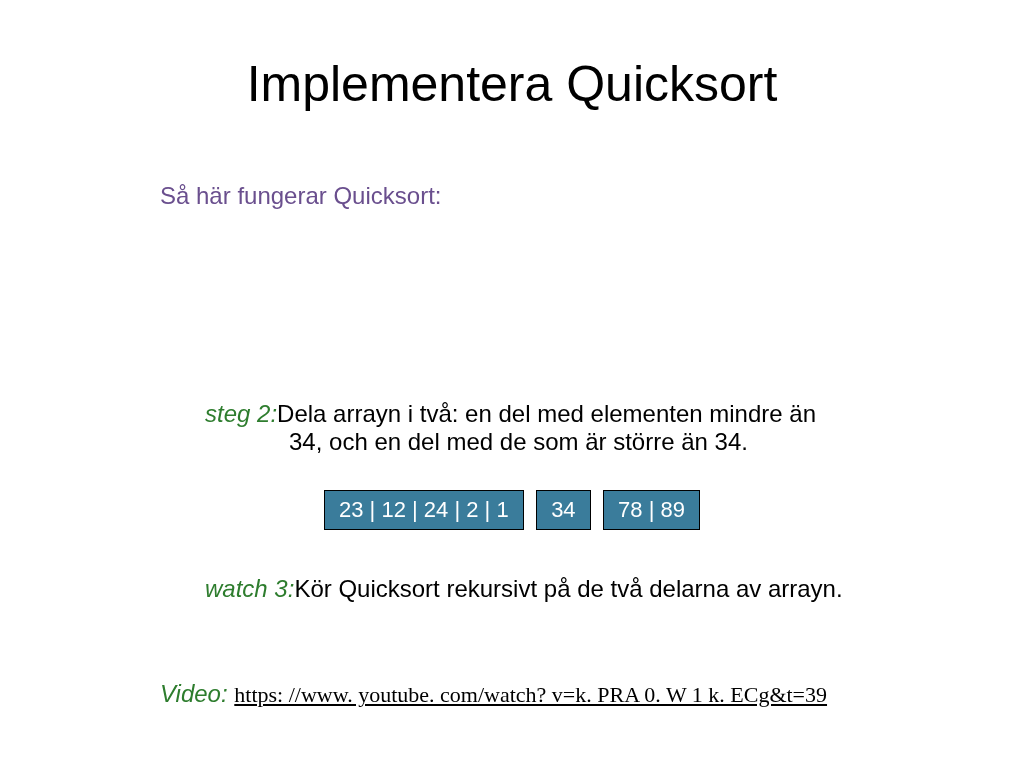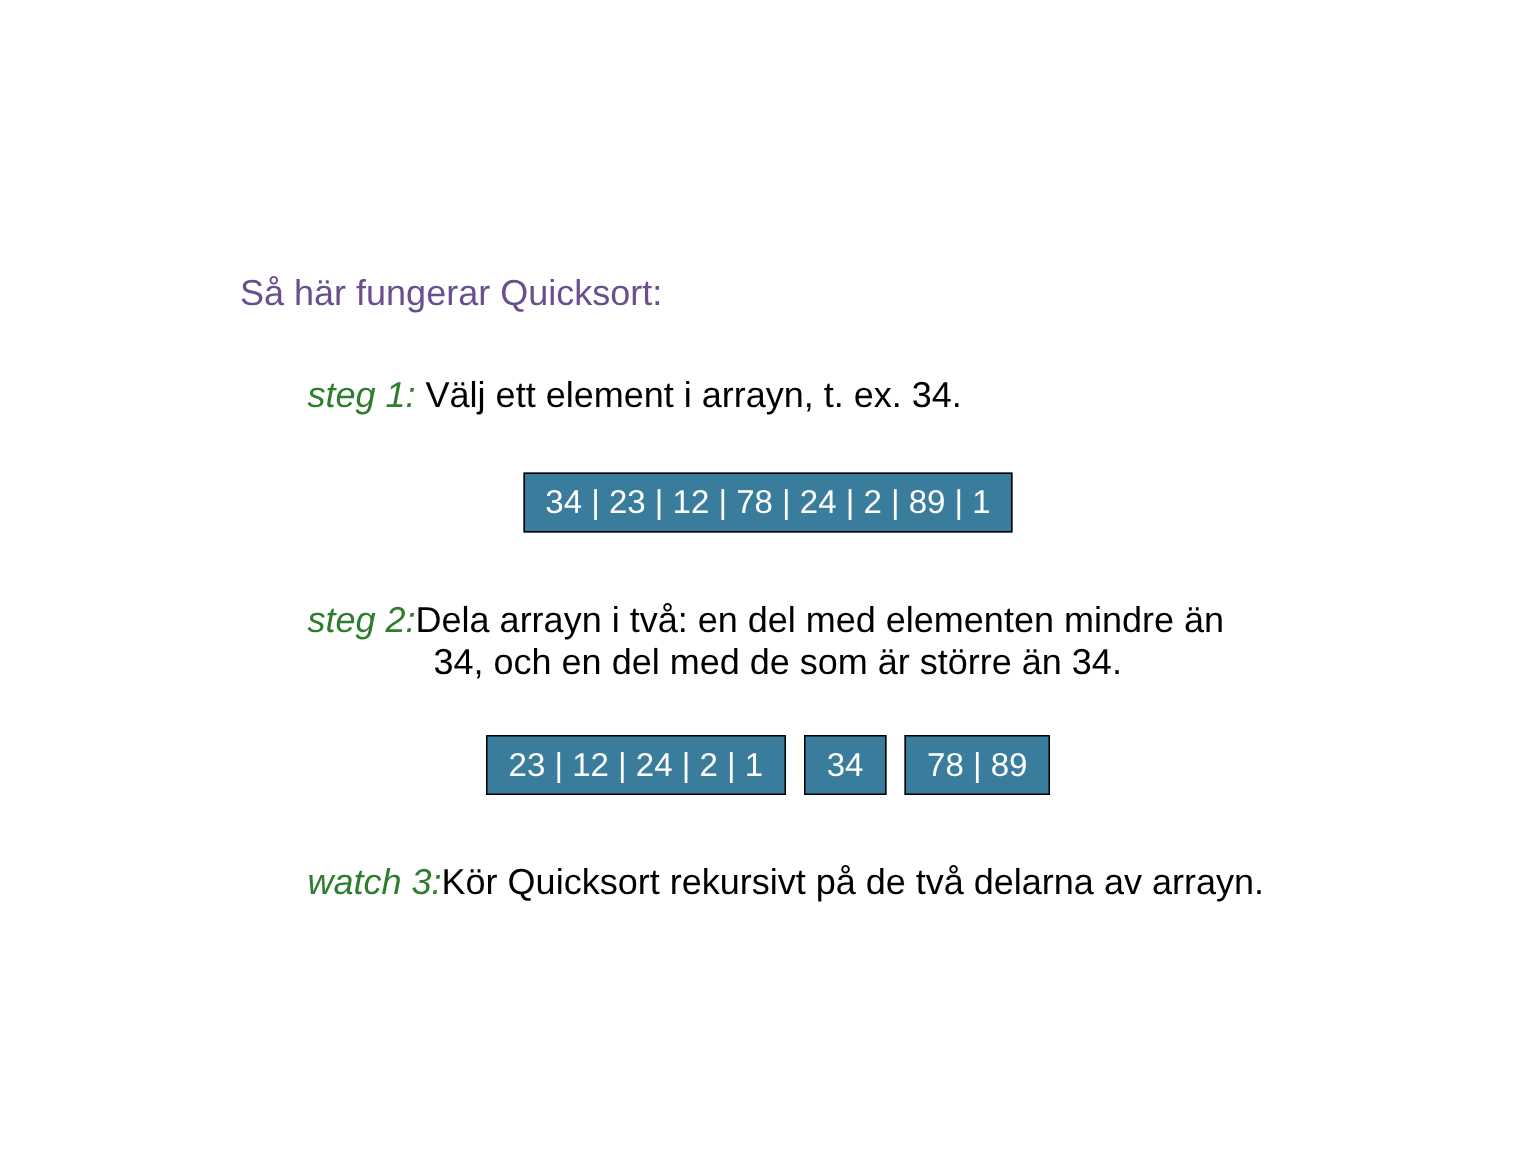--- a/index.html
+++ b/index.html
@@ -101,42 +101,40 @@
     font-family: Georgia, "Times New Roman", serif;
     font-size: 22px;
     cursor: pointer;
   }
 </style>
 </head>
 <body>
 
 <div class="slide">
 
+  <div class="title">Implementera Quicksort</div>
 
   <div class="subtitle">Så här fungerar Quicksort:</div>
 
-  <div class="step1">
-    <span class="step-label">steg 1:</span><span> Välj ett element i arrayn, t. ex. 34.</span>
-  </div>
 
-  <div class="array-row-1">
-    <span class="pill">34 | 23 | 12 | 78 | 24 | 2 | 89 | 1</span>
-  </div>
 
   <div class="step2">
     <div>
       <span class="step-label">steg 2:</span><span>Dela arrayn i två: en del med elementen mindre än</span>
     </div>
     <div class="step2-line2">34, och en del med de som är större än 34.</div>
   </div>
 
   <div class="array-row-2">
     <span class="pill">23 | 12 | 24 | 2 | 1</span>
     <span class="pill">34</span>
     <span class="pill">78 | 89</span>
   </div>
 
   <div class="step3">
     <span class="step-label">watch 3:</span><span>Kör Quicksort rekursivt på de två delarna av arrayn.</span>
   </div>
 
+  <div class="video-line">
+    <span class="video-label">Video: </span><a class="video-link">https: //www. youtube. com/watch? v=k. PRA 0. W 1 k. ECg&amp;t=39</a>
+  </div>
 
 </div>
 
 </body></html>

